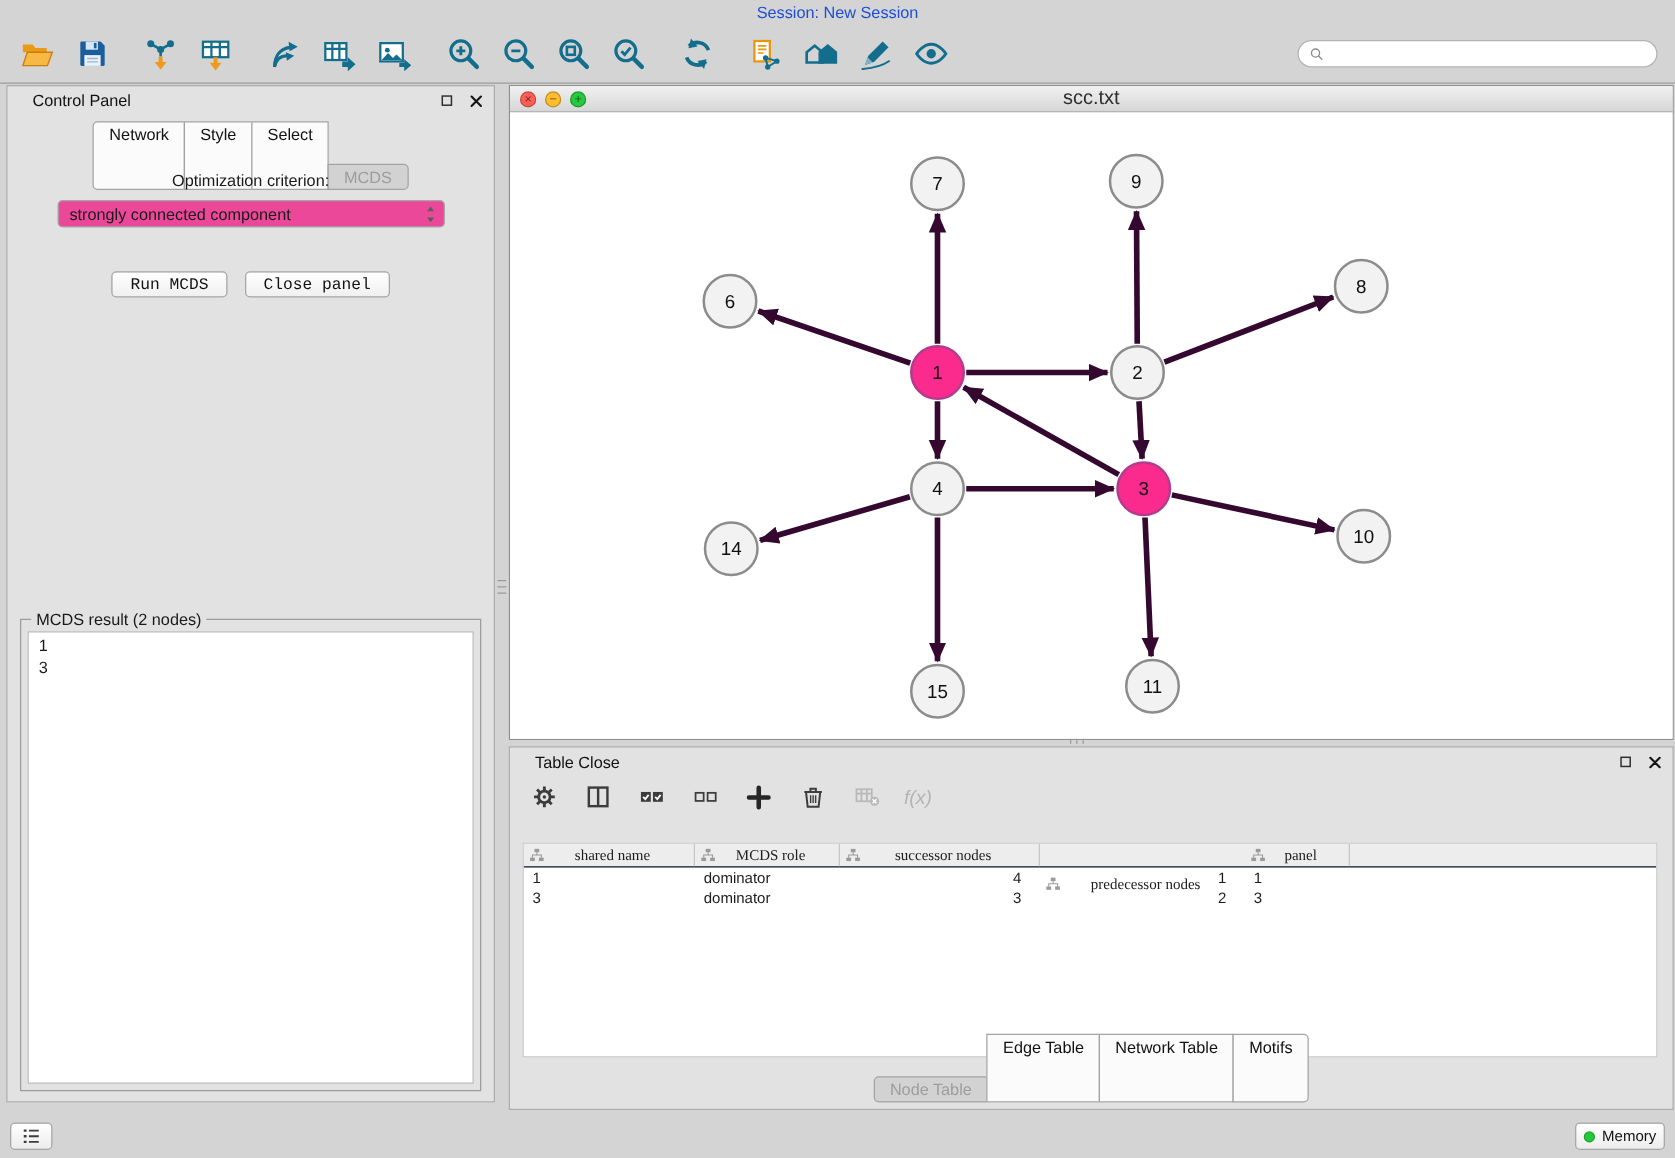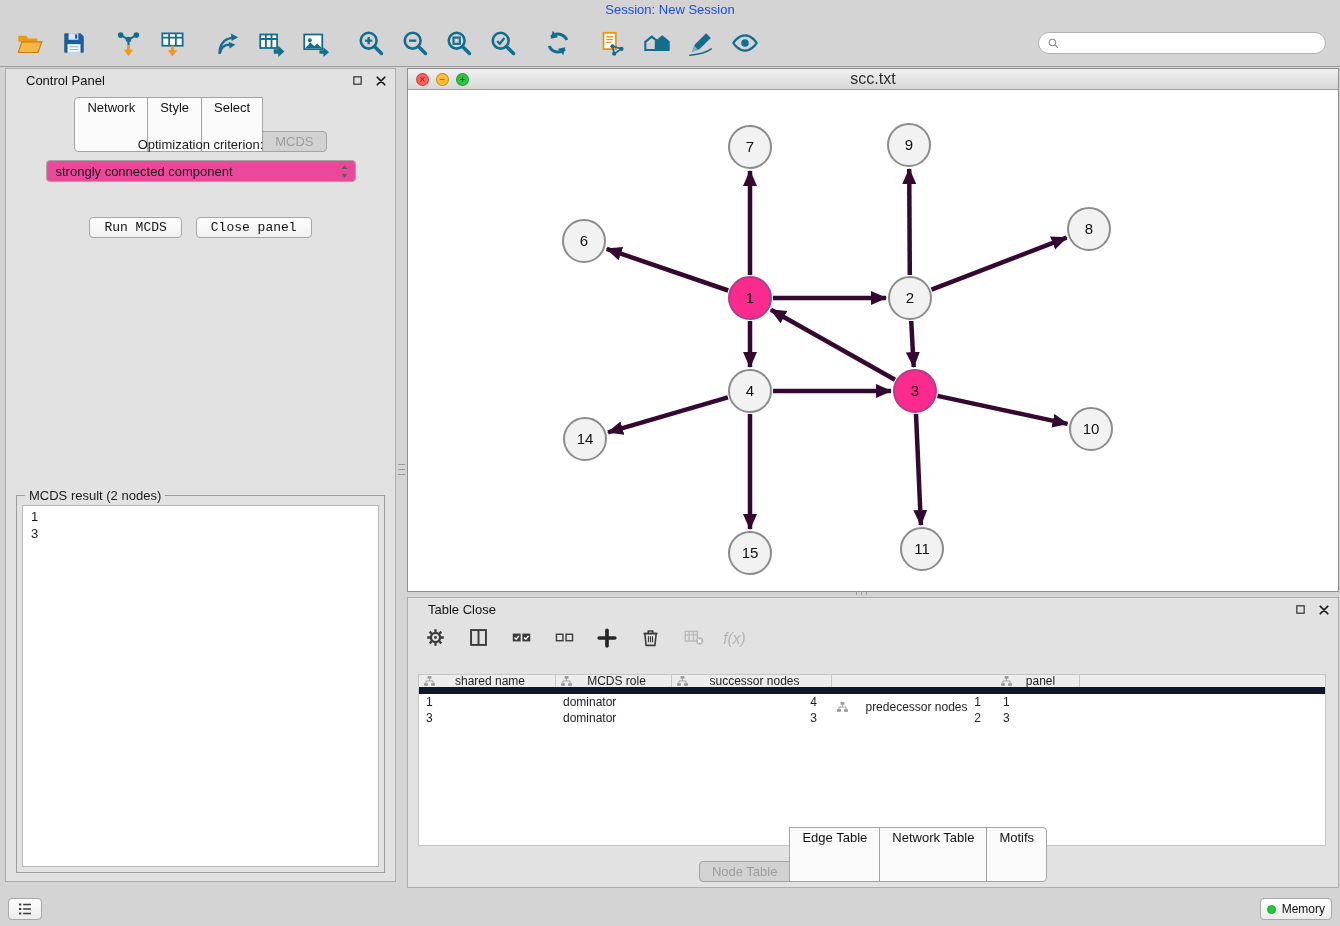--- a/index.html
+++ b/index.html
@@ -83,21 +83,21 @@
 
   
   #table-panel { left:407px; top:597px; width:932px; height:291px; }
   .tt-bar { position:absolute; left:14px; top:26px; height:34px; display:flex;
     gap:17px; align-items:center; }
   .tt-btn { width:26px; height:28px; background:none; border:none; display:flex;
     align-items:flex-start; justify-content:center; cursor:pointer; }
   .tt-btn.disabled { cursor:default; }
   .table-wrap { position:absolute; left:10px; right:12px; top:76px; height:172px;
     background:#fff; border:1px solid #c6c6c6; overflow:hidden; }
-  .thead { display:flex; height:19px; background:#ededed; border-bottom:7px solid #0f172a; }
+  .thead { display:flex; height:19px; background:#ededed; border-bottom:1px solid #0f172a;font-family:Liberation Serif, serif; }
   .th { display:flex; align-items:center; border-right:1px solid #c6c6c6; font-size:12px;
     color:#1c1c1c; cursor:pointer; }
   .th .hicon { margin:0 3px 0 4px; display:flex; }
   .th .hlabel { flex:1; text-align:center; padding-right:14px; white-space:nowrap; overflow:hidden; }
   .tr { display:flex; height:16px; align-items:center; font-size:12px; color:#1c1c1c; }
   .td { padding:0 7px; white-space:nowrap; overflow:hidden; }
   .td.right { text-align:right; padding-right:15px; }
   .tp-tabs { position:absolute; bottom:5px; width:100%; }
 
   

